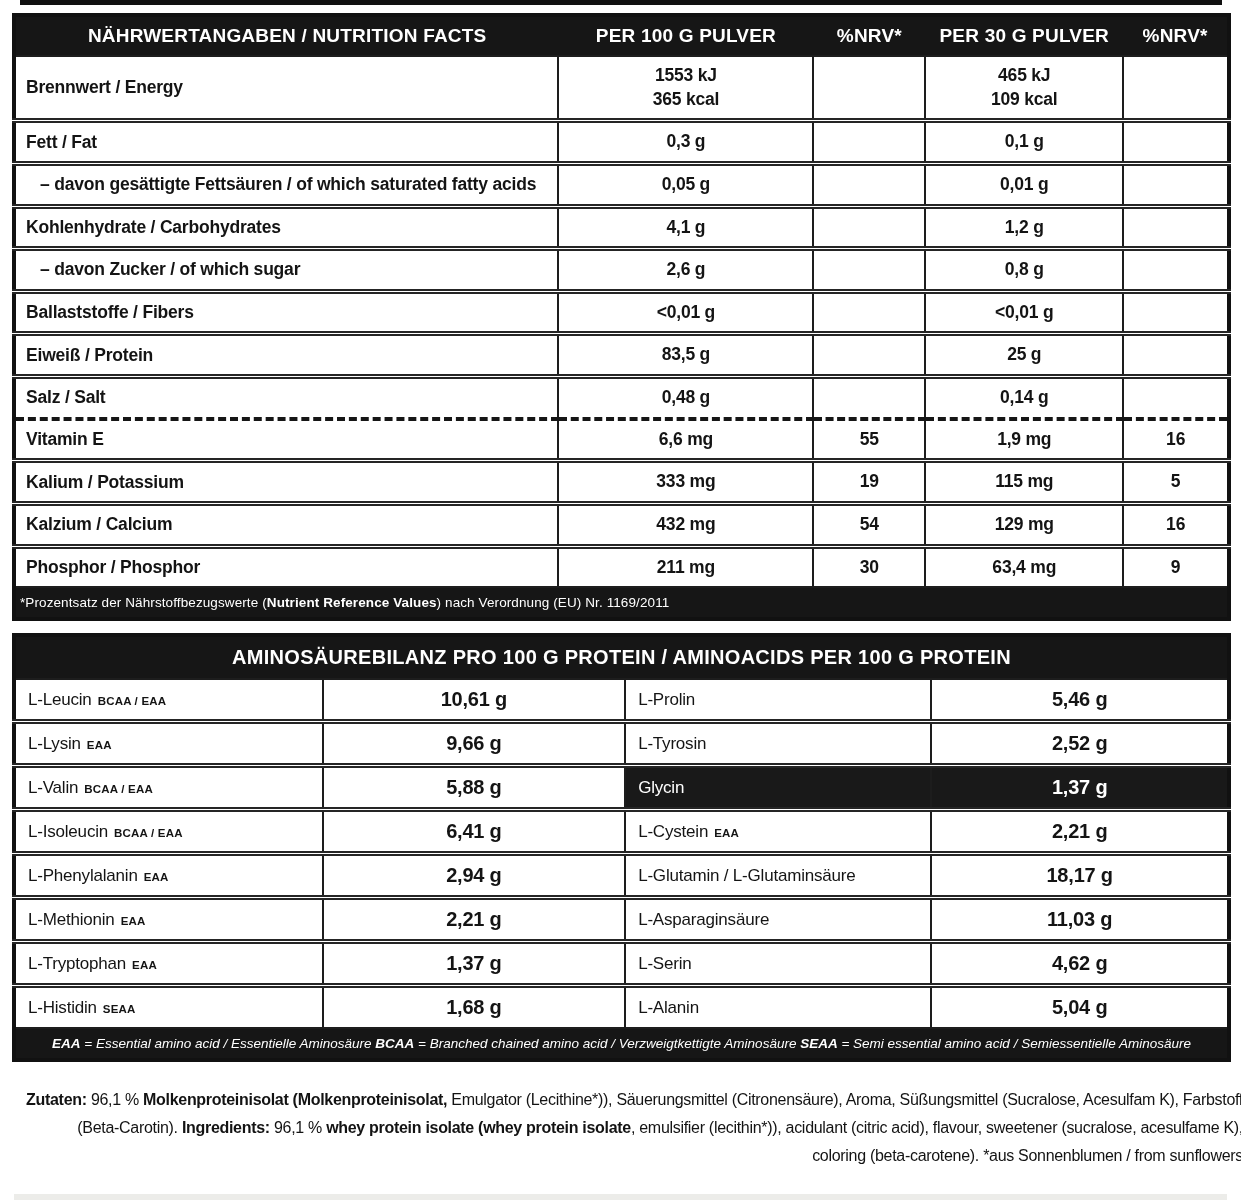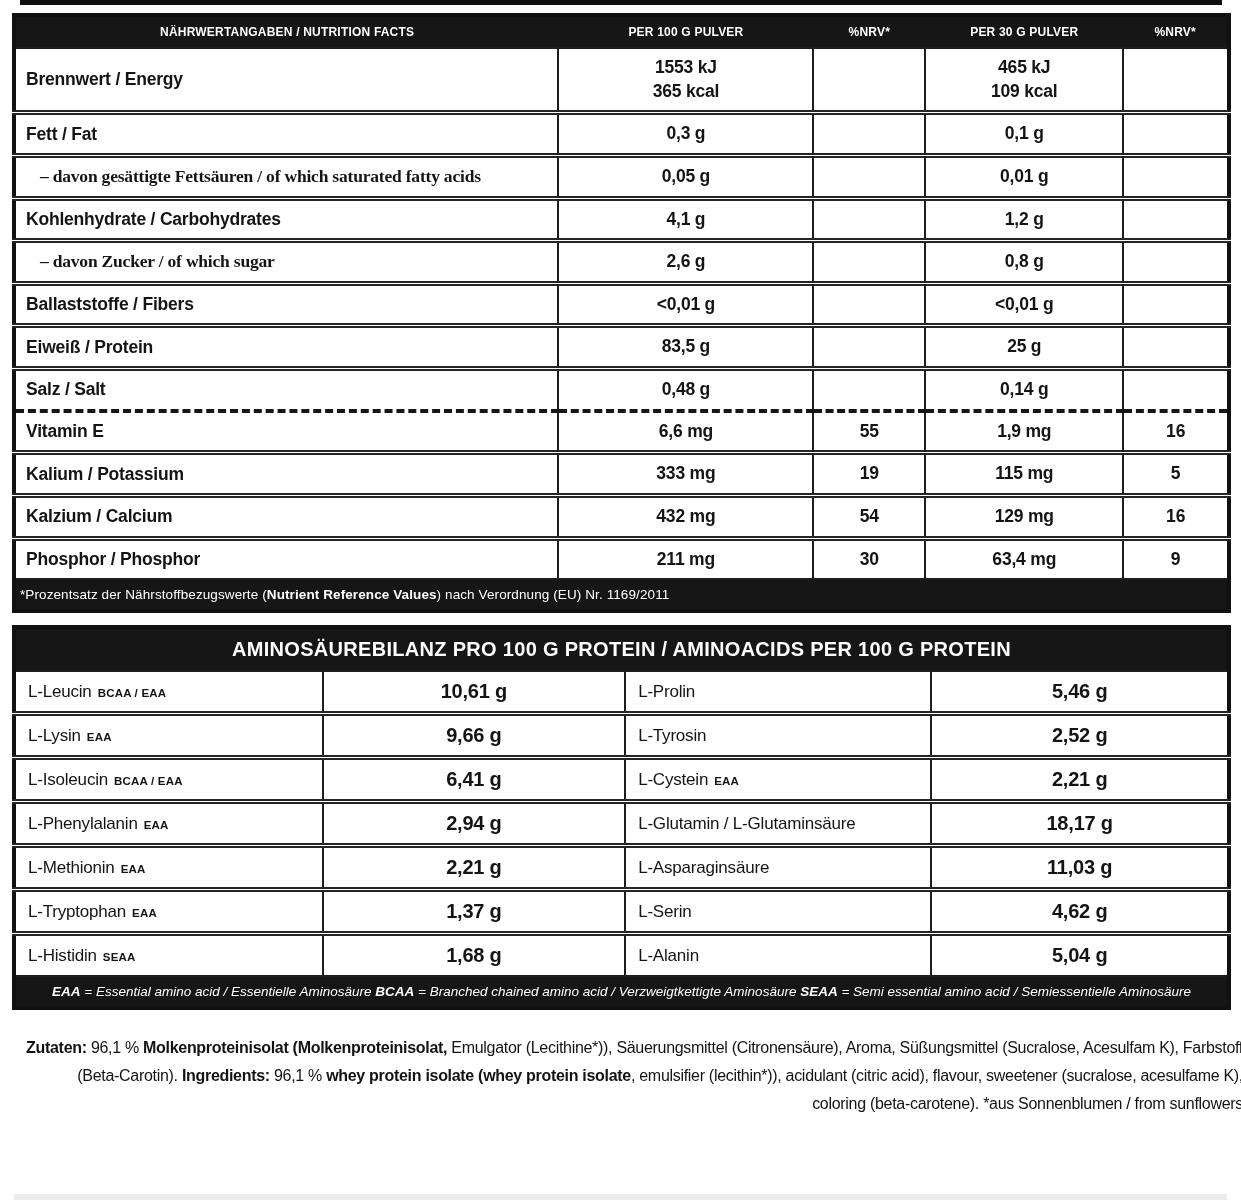--- a/index.html
+++ b/index.html
@@ -14,28 +14,28 @@
 
   table{border-collapse:collapse;table-layout:fixed;width:1219px;}
   td,th{overflow:hidden;}
 
   
   .nutri{border:4px solid #111;}
   .nutri td{border:2px solid #1d1d1d;}
   .nutri tbody tr + tr td{border-top:5px double #252525;}
   .nutri tr.dashed td{border-top:4px dashed #161616;}
   .nutri th{
-    background:#161616;color:#ffffff;font-size:12px;font-weight:bold;
+    background:#161616;color:#ffffff;font-size:19px;font-weight:bold;
     letter-spacing:.2px;padding:8px 4px;text-align:center;border:0;
   }
   .nutri td.lbl{
     text-align:left;font-weight:bold;font-size:17.5px;
     padding:7px 10px;letter-spacing:-0.2px;
   }
-  .nutri td.sub{padding-left:24px;font-family:Liberation Serif, serif;}
+  .nutri td.sub{padding-left:24px;}
   .nutri td.val,.nutri td.nrv{
     text-align:center;font-weight:bold;font-size:17.5px;
     padding:7px 4px;white-space:pre-line;line-height:1.35;letter-spacing:-0.2px;
   }
   .nutri tr.footrow td{
     background:#161616;color:#fff;border-top:2px solid #111;
     font-size:13.5px;text-align:left;padding:7px 4px;letter-spacing:.1px;
   }
   .nutri tr.footrow b{font-weight:bold;}
 
@@ -207,20 +207,26 @@
           <td class="aname">L-Prolin</td>
           <td class="aval">5,46 g</td>
         </tr>
         <tr>
           <td class="aname">L-Lysin<span class="tag">EAA</span></td>
           <td class="aval">9,66 g</td>
           <td class="aname">L-Tyrosin</td>
           <td class="aval">2,52 g</td>
         </tr>
         <tr>
+          <td class="aname">L-Valin<span class="tag">BCAA / EAA</span></td>
+          <td class="aval">5,88 g</td>
+          <td class="aname hl">Glycin</td>
+          <td class="aval hl">1,37 g</td>
+        </tr>
+        <tr>
           <td class="aname">L-Isoleucin<span class="tag">BCAA / EAA</span></td>
           <td class="aval">6,41 g</td>
           <td class="aname">L-Cystein<span class="tag">EAA</span></td>
           <td class="aval">2,21 g</td>
         </tr>
         <tr>
           <td class="aname">L-Phenylalanin<span class="tag">EAA</span></td>
           <td class="aval">2,94 g</td>
           <td class="aname">L-Glutamin / L-Glutaminsäure</td>
           <td class="aval">18,17 g</td>

